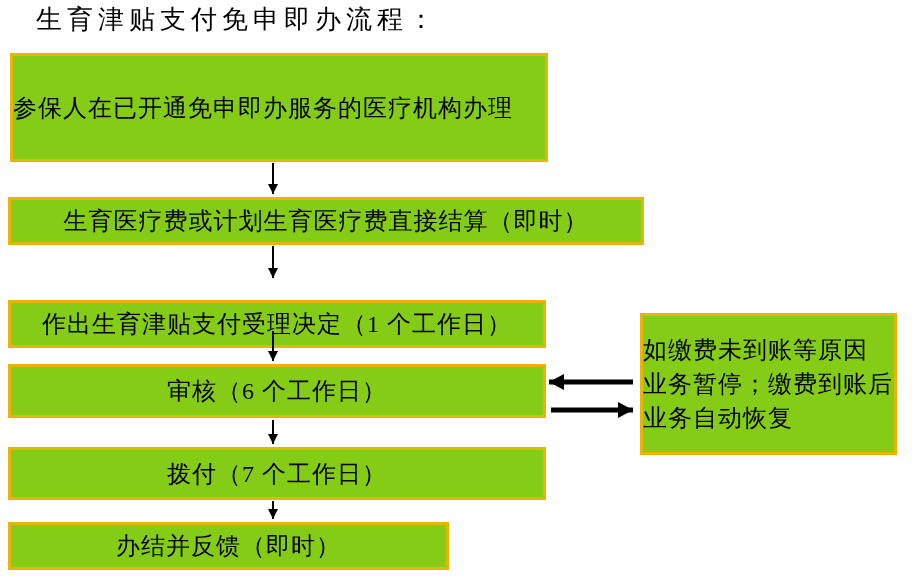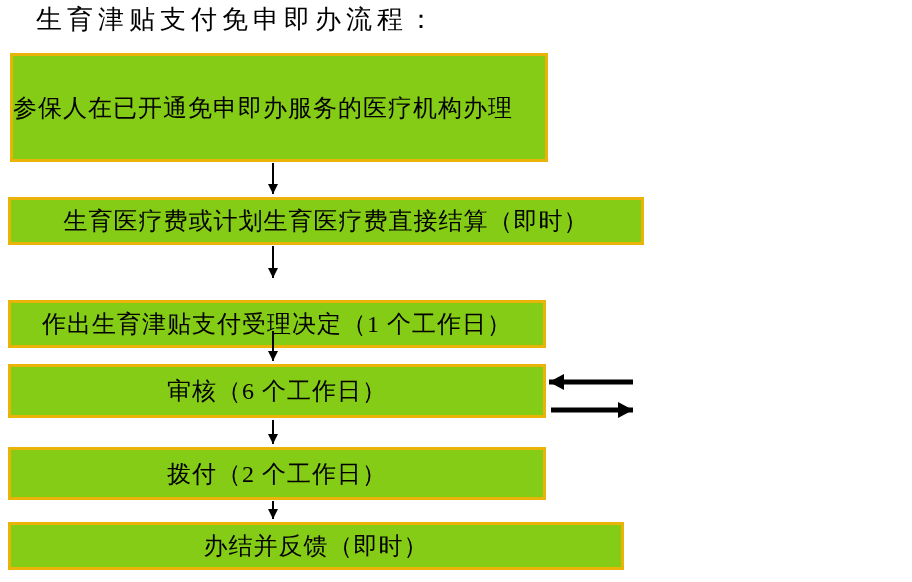--- a/index.html
+++ b/index.html
@@ -44,21 +44,21 @@
     font-size: 24px;
     letter-spacing: 1px;
   }
   .box.multi .line { line-height: 34px; white-space: nowrap; }
 
   .b1 { left: 10px;  top: 53px;  width: 538px; height: 109px; }
   .b2 { left: 8px;   top: 197px; width: 636px; height: 48px;  }
   .b3 { left: 8px;   top: 281px; width: 538px; height: 48px; margin-top: 19px;  }
   .b4 { left: 8px;   top: 364px; width: 538px; height: 54px;  }
   .b5 { left: 8px;   top: 447px; width: 538px; height: 53px;  }
-  .b6 { left: 8px;   top: 522px; width: 616px; height: 48px;  }
+  .b6 { left: 8px;   top: 522px; width: 441px; height: 48px;  }
 
   .side { left: 640px; top: 313px; width: 257px; height: 142px; }
   .side .line { line-height: 45px; white-space: nowrap; }
 
   .arrows {
     position: absolute;
     left: 0; top: 0;
     width: 912px; height: 582px;
     pointer-events: none;
   }
@@ -80,27 +80,32 @@
 
   <div class="box single b3">
     <span>作出生育津贴支付受理决定（1 个工作日）</span>
   </div>
 
   <div class="box single b4">
     <span>审核（6 个工作日）</span>
   </div>
 
   <div class="box single b5">
-    <span>拨付（2 个工作日）</span>
+    <span>拨付（7 个工作日）</span>
   </div>
 
   <div class="box single b6">
     <span>办结并反馈（即时）</span>
   </div>
 
+  <div class="box multi side">
+    <div class="line">如缴费未到账等原因</div>
+    <div class="line">业务暂停；缴费到账后</div>
+    <div class="line">业务自动恢复</div>
+  </div>
 
   <svg class="arrows" viewBox="0 0 912 582" xmlns="http://www.w3.org/2000/svg">
     <defs>
       <marker id="head-s" markerUnits="userSpaceOnUse" markerWidth="14" markerHeight="14" refX="10" refY="5" orient="auto">
         <path d="M0,0 L10,5 L0,10 z" fill="#000000"></path>
       </marker>
       <marker id="head-l" markerUnits="userSpaceOnUse" markerWidth="20" markerHeight="20" refX="15" refY="8" orient="auto">
         <path d="M0,0 L15,8 L0,16 z" fill="#000000"></path>
       </marker>
     </defs>

